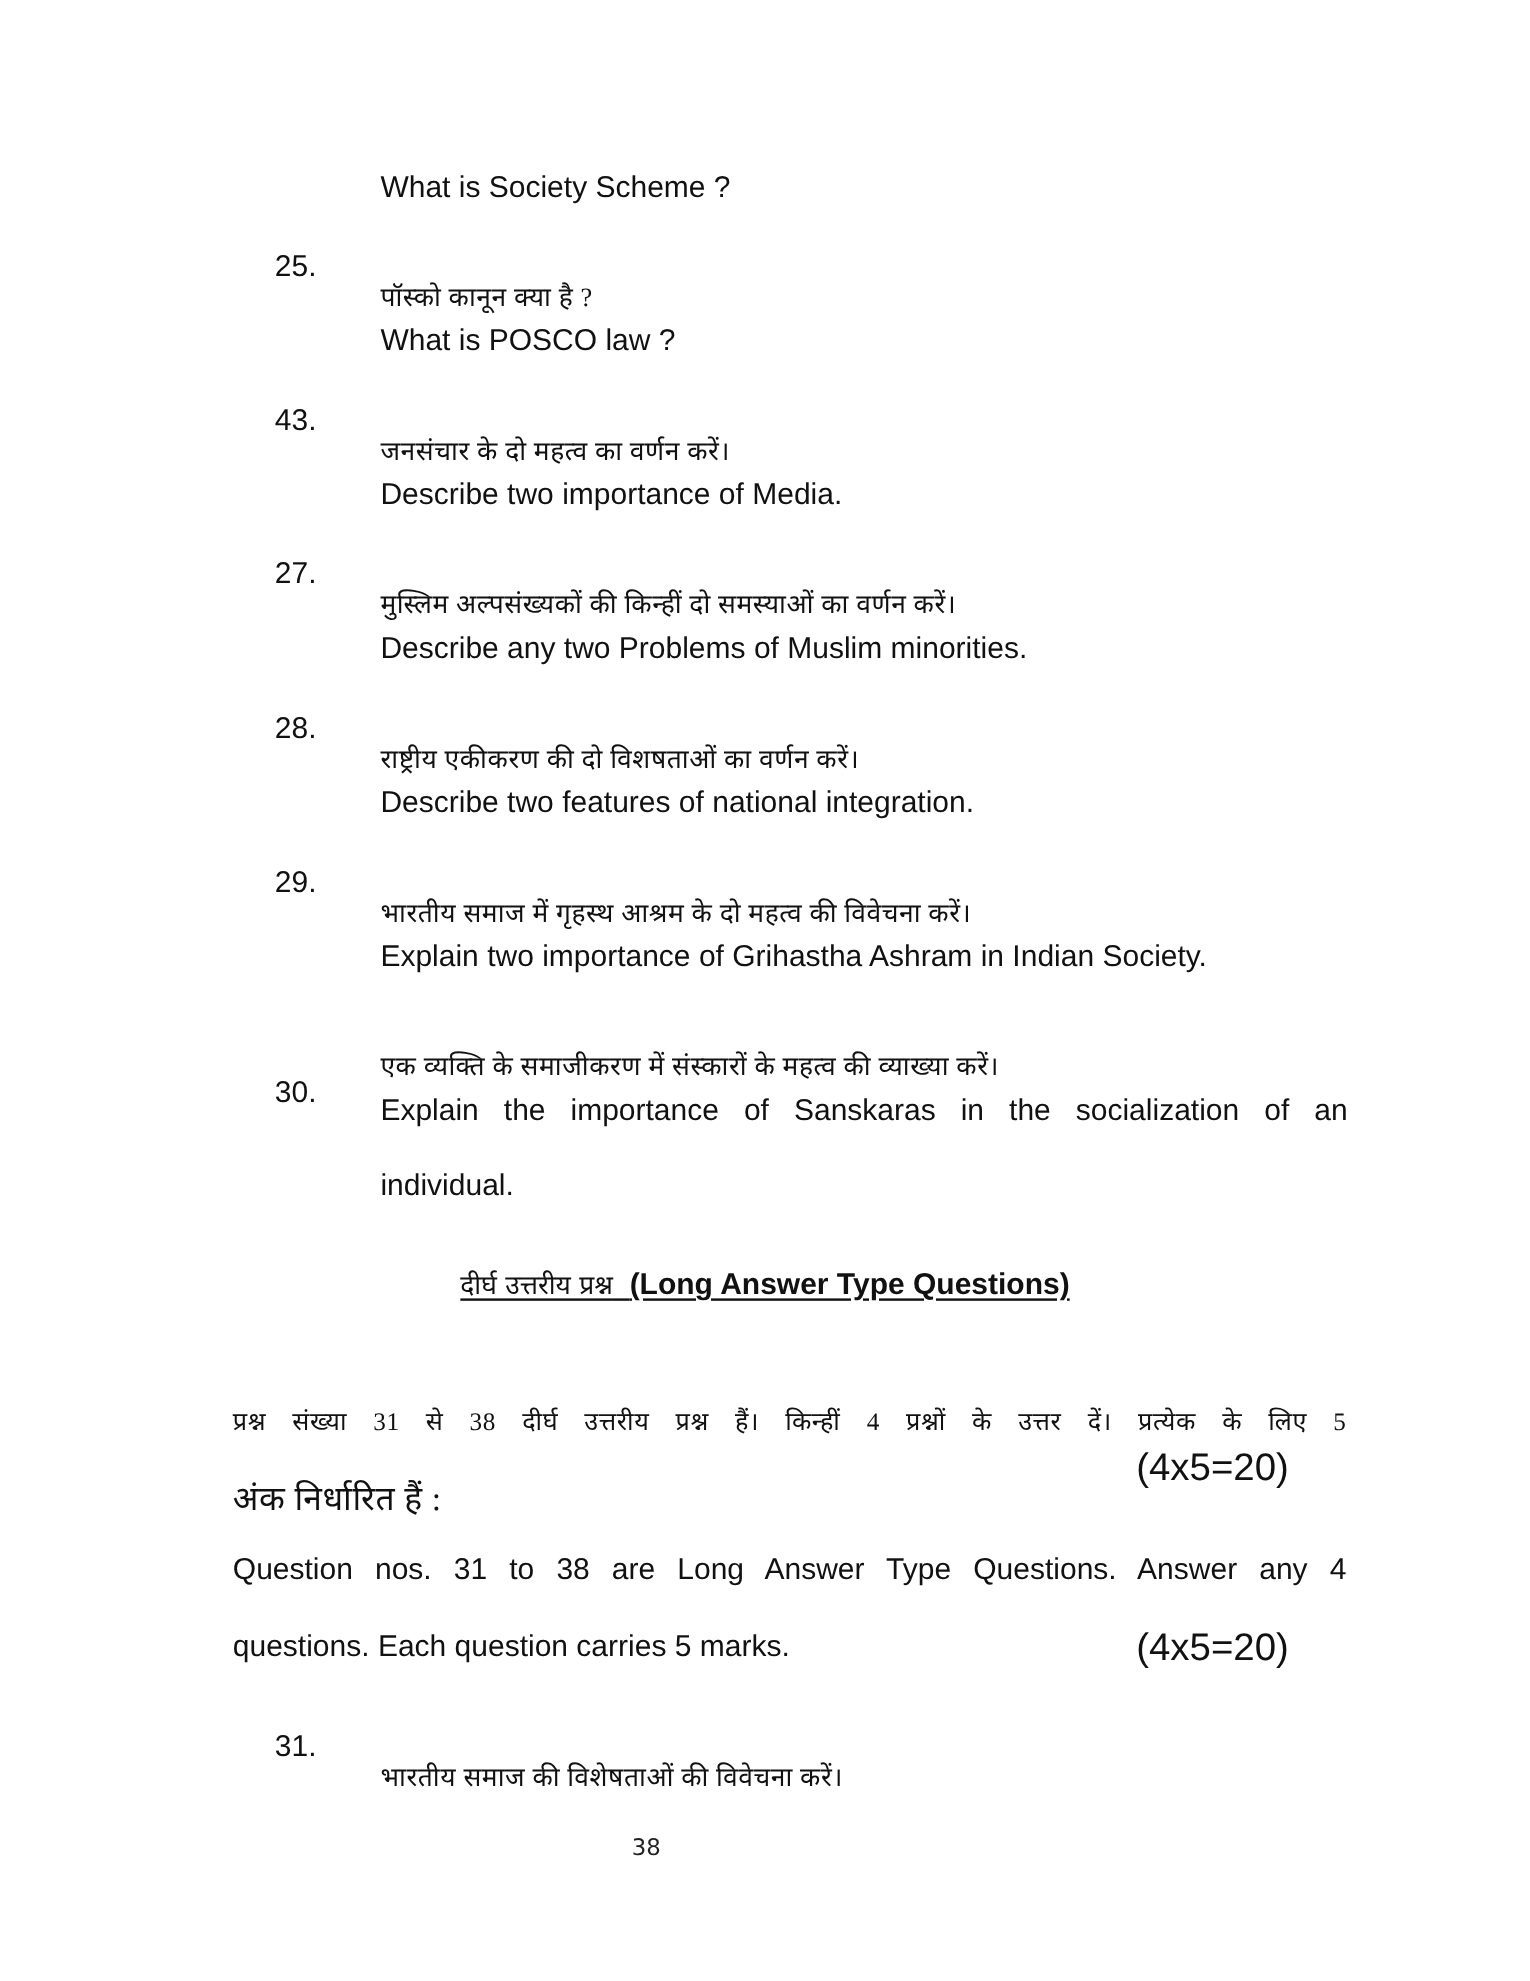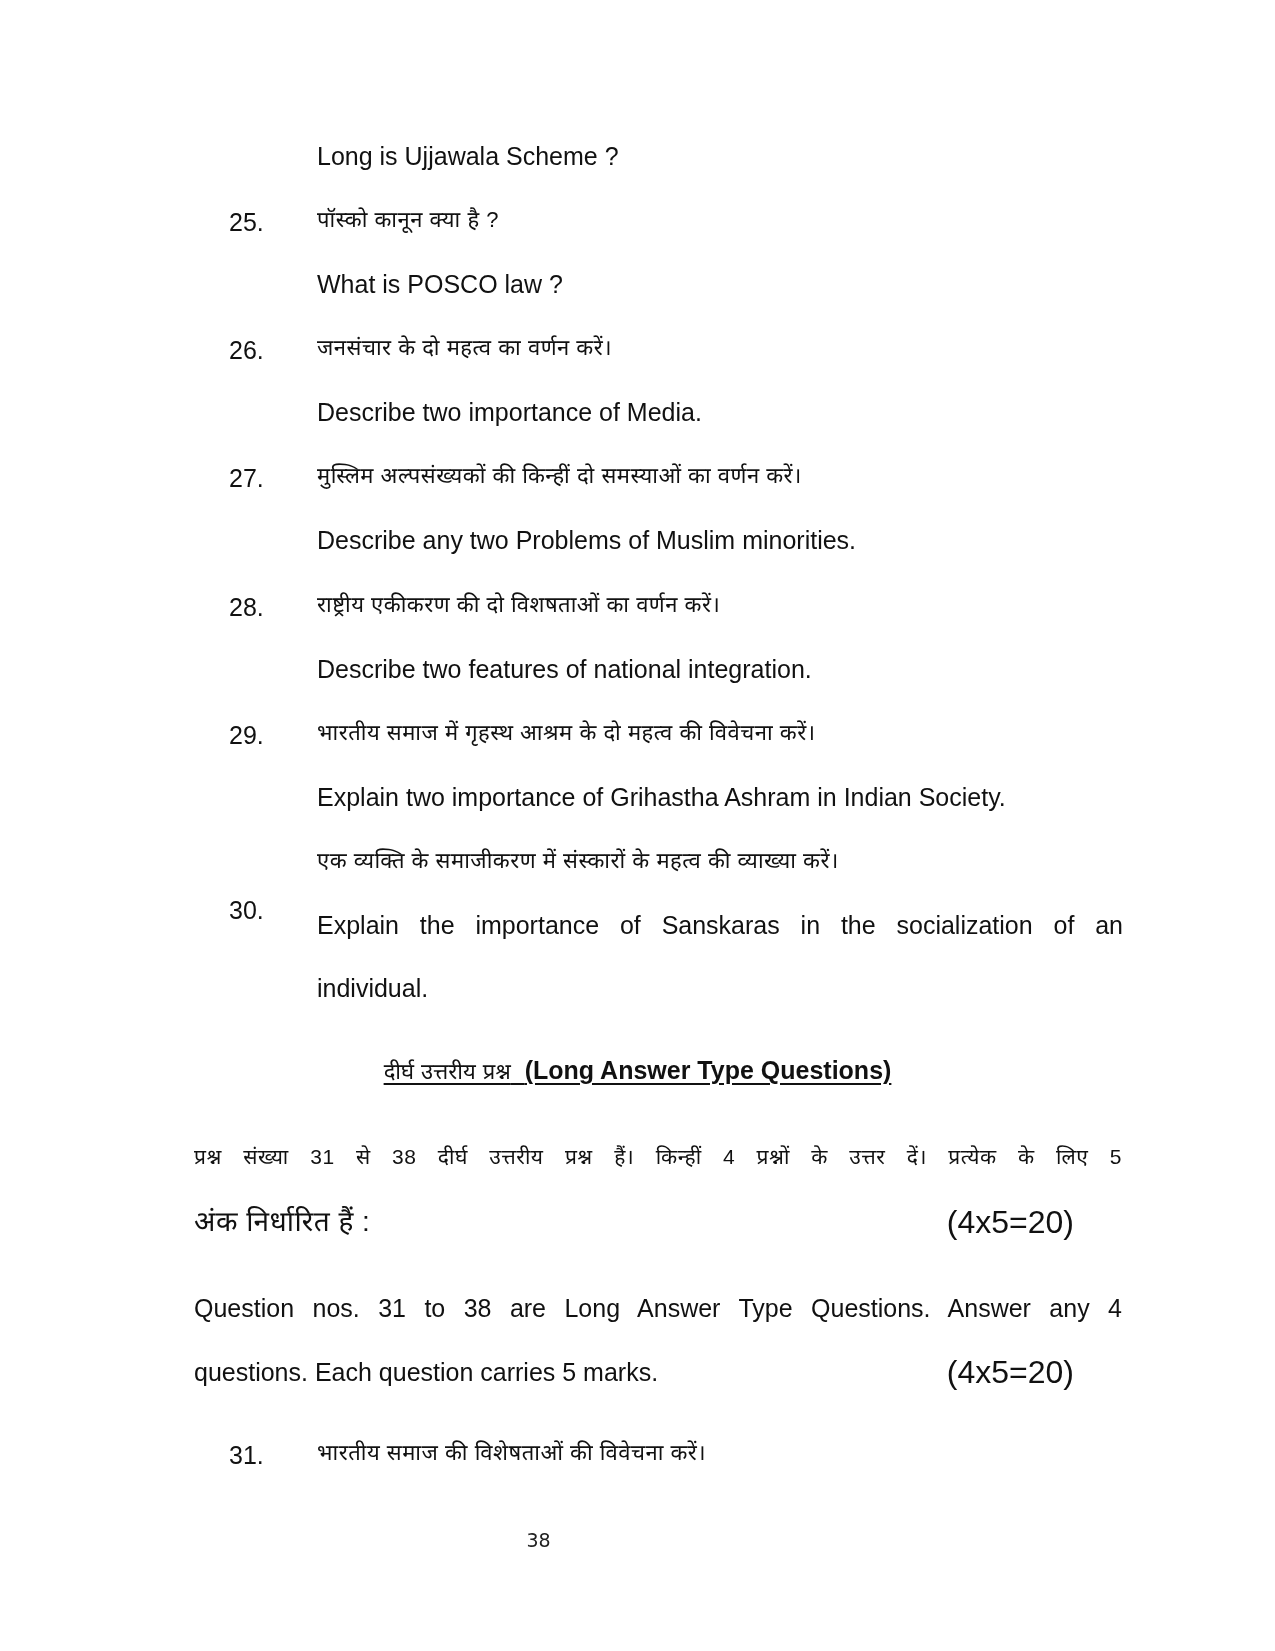--- a/index.html
+++ b/index.html
@@ -1,41 +1,41 @@
 <!DOCTYPE html>
 <html><head>
 <meta charset="utf-8">
 <style>
   html, body { margin: 0; padding: 0; background: #ffffff; }
   body { width: 1275px; height: 1651px; position: relative; overflow: hidden; color: #111; font-family: "Liberation Sans", sans-serif; }
   .line { position: absolute; white-space: nowrap; font-size: 25px; line-height: 30px; }
-  .hi { font-family: Liberation Sans, sans-serif; font-size: 22px; letter-spacing: 0.5px; }
+  .hi { font-family: Liberation Serif, serif; font-size: 22px; letter-spacing: 0.5px; margin-top: 28px; }
   .num { position: absolute; left: 229px; font-size: 25px; line-height: 30px; }
   .qtext { left: 317px; }
   .justify { left: 317px; width: 806px; text-align: justify; text-align-last: justify; }
   .heading { position: absolute; top: 1055px; left: 0; width: 1275px; text-align: center; font-size: 25px; line-height: 30px; font-weight: bold; }
   .heading span { text-decoration: underline; text-underline-offset: 4px; }
   .heading .hi-h { font-family: "DejaVu Sans", sans-serif; font-weight: normal; font-size: 22px; }
   .para { position: absolute; left: 194px; width: 928px; text-align: justify; text-align-last: justify; white-space: nowrap; font-size: 25px; line-height: 30px; }
   .para.hi { font-size: 21px; word-spacing: 4px; }
   .para-last { position: absolute; left: 194px; font-size: 25px; line-height: 30px; white-space: nowrap; }
   .para-last.hi { font-size: 28px; }
   .marks { position: absolute; right: 201px; font-size: 32px; line-height: 30px; font-family: "Liberation Sans", sans-serif; }
   .pagenum { position: absolute; top: 1527px; left: 0; width: 1077px; text-align: center; font-family: "DejaVu Sans", sans-serif; font-size: 19px; line-height: 26px; color: #222; }
 </style>
 </head>
 <body>
 
-<div class="line qtext" style="top:141px">Long is Ujjawala Scheme ?</div>
+<div class="line qtext" style="top:141px">What is Society Scheme ?</div>
 
 <div class="num" style="top:207px">25.</div>
 <div class="line qtext hi" style="top:205px">पॉस्को कानून क्या है ?</div>
 <div class="line qtext" style="top:269px">What is POSCO law ?</div>
 
-<div class="num" style="top:335px">26.</div>
+<div class="num" style="top:335px">43.</div>
 <div class="line qtext hi" style="top:333px">जनसंचार के दो महत्व का वर्णन करें।</div>
 <div class="line qtext" style="top:397px">Describe two importance of Media.</div>
 
 <div class="num" style="top:463px">27.</div>
 <div class="line qtext hi" style="top:461px">मुस्लिम अल्पसंख्यकों की किन्हीं दो समस्याओं का वर्णन करें।</div>
 <div class="line qtext" style="top:525px">Describe any two Problems of Muslim minorities.</div>
 
 <div class="num" style="top:592px">28.</div>
 <div class="line qtext hi" style="top:590px">राष्ट्रीय एकीकरण की दो विशषताओं का वर्णन करें।</div>
 <div class="line qtext" style="top:654px">Describe two features of national integration.</div>

